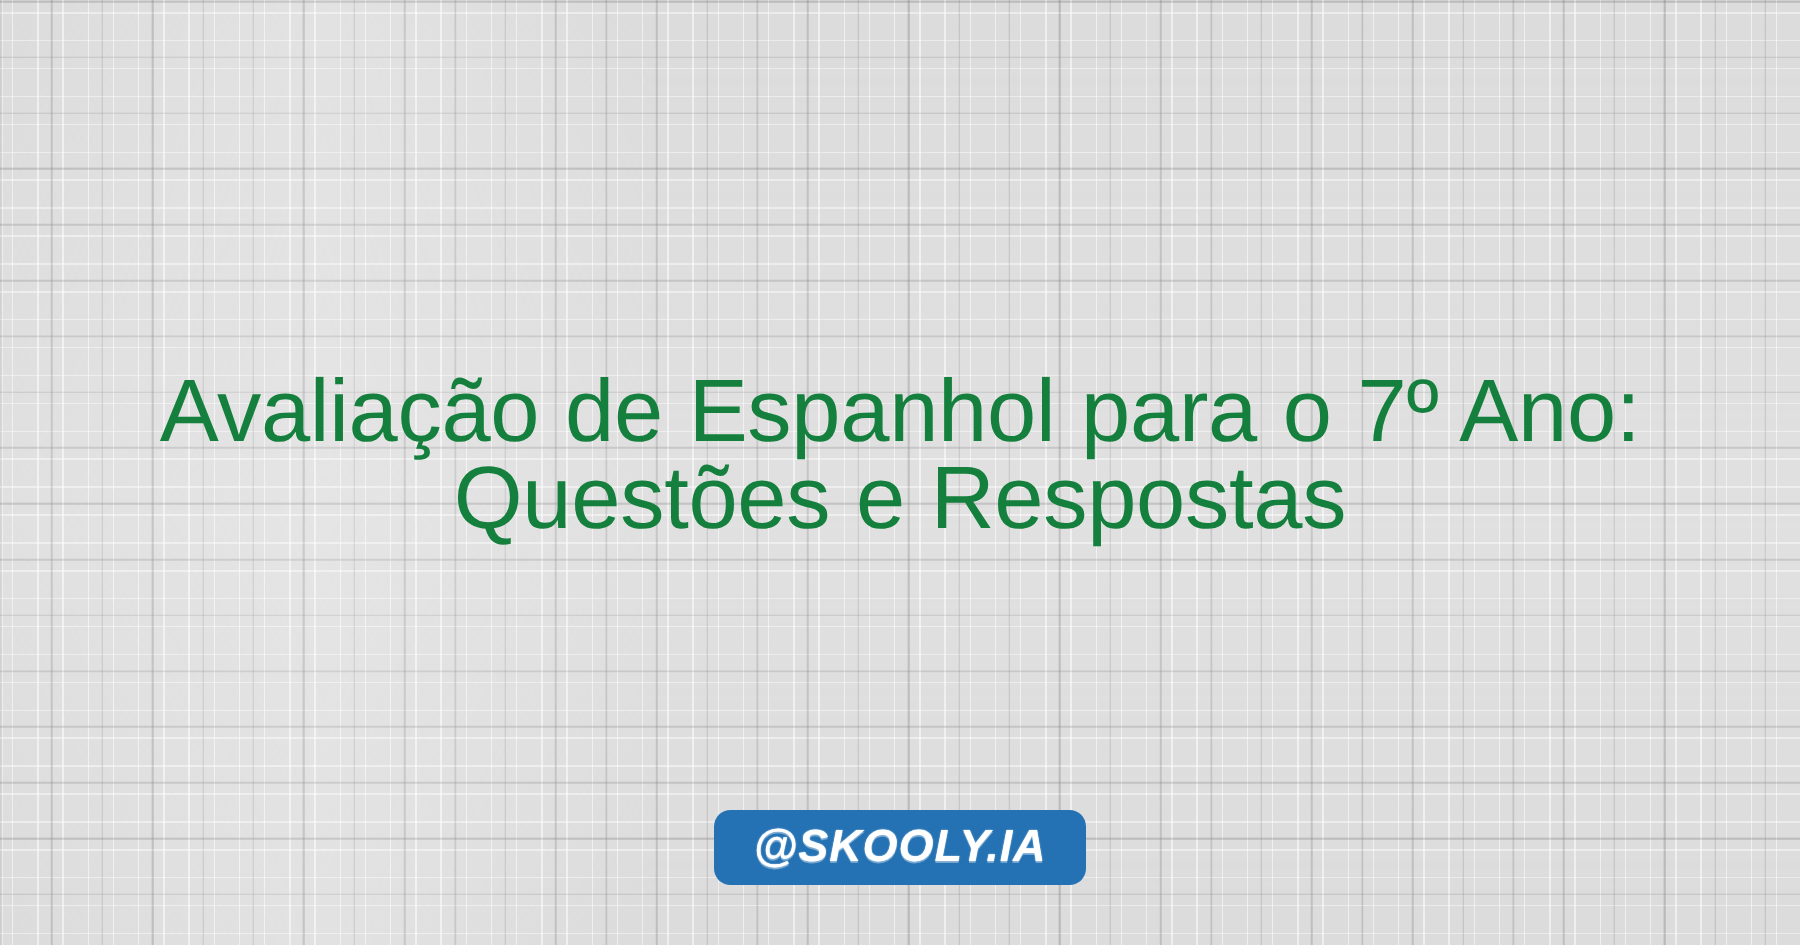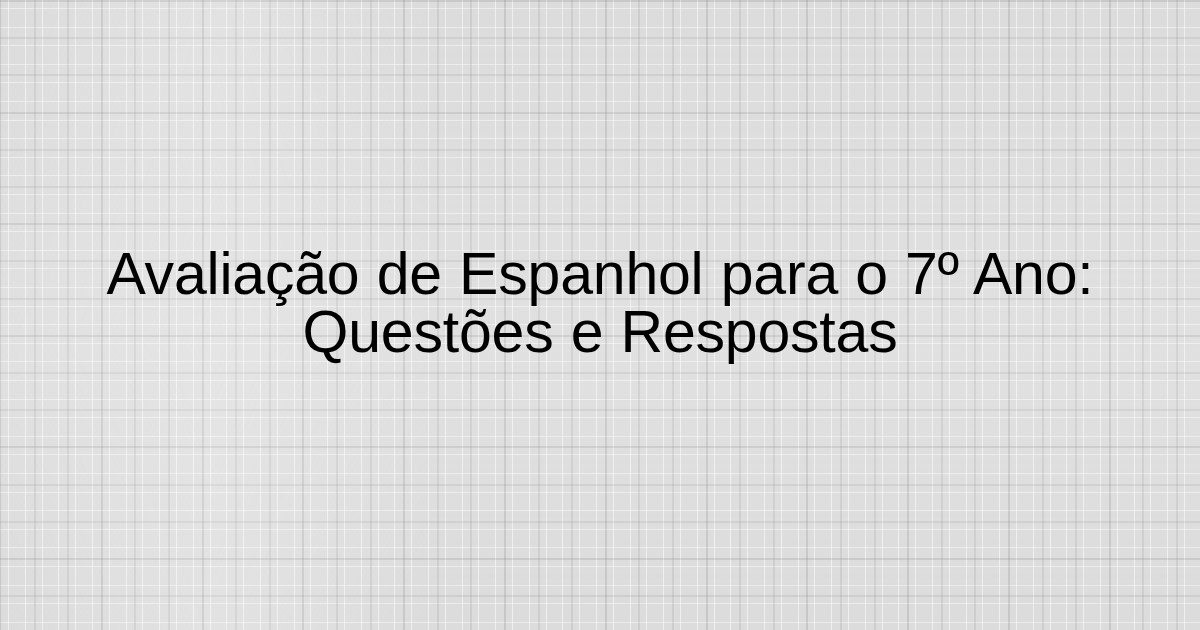--- a/index.html
+++ b/index.html
@@ -94,21 +94,21 @@
     padding: 0 24px;
     box-sizing: border-box;
   }
 
   .title {
     margin: 0;
     font-family: "Liberation Sans", sans-serif;
     font-size: 59px;
     line-height: 58px;
     font-weight: 400;
-    color: #000000;
+    color: #15803d;
     letter-spacing: -0.2px;
     word-spacing: 1px;
   }
 
   
   .badge-wrap {
     position: absolute;
     left: 0;
     right: 0;
     top: 540px;
@@ -145,14 +145,19 @@
 
 <div id="poster">
 
   <div class="bg-grid"></div>
   <div class="bg-streaks"></div>
 
   <div class="title-wrap">
     <h1 class="title">Avaliação de Espanhol para o 7º Ano: Questões e Respostas</h1>
   </div>
 
+  <div class="badge-wrap">
+    <div class="badge">
+      <span class="badge-text">@SKOOLY.IA</span>
+    </div>
+  </div>
 
 </div>
 
 </body></html>

